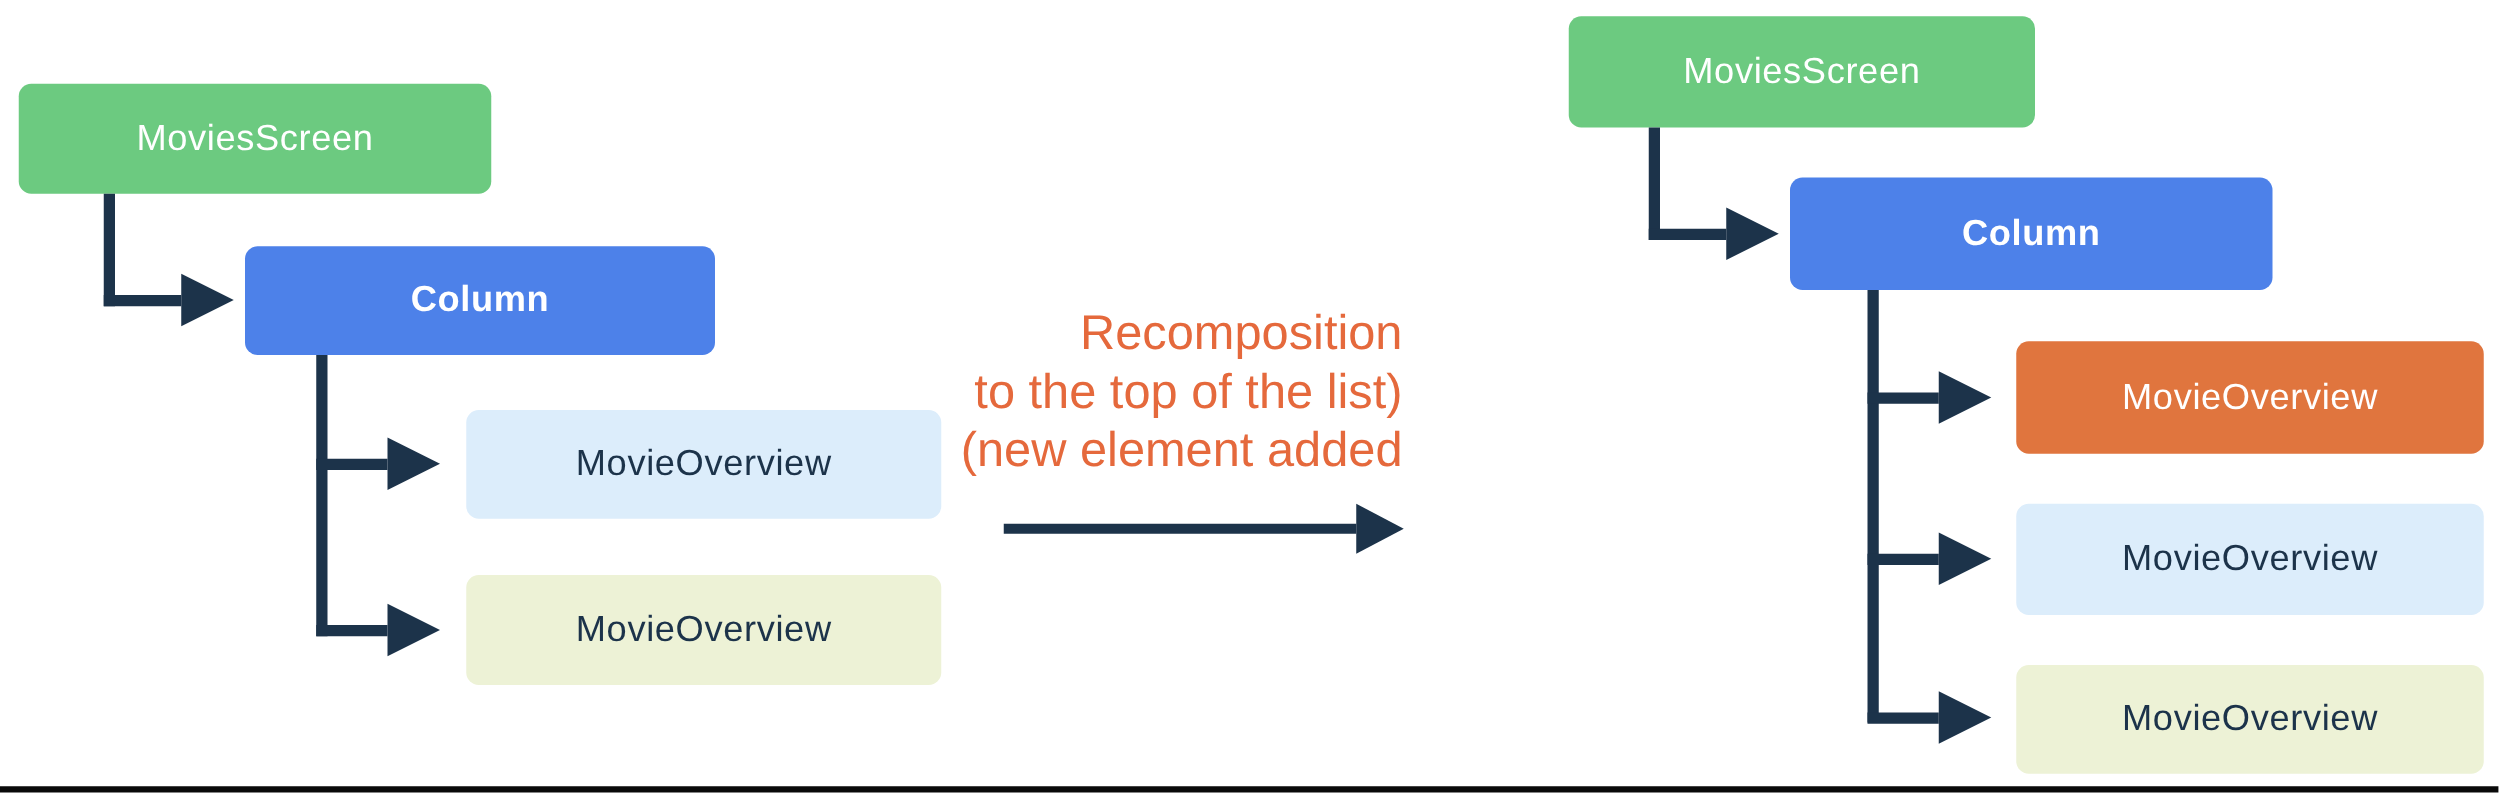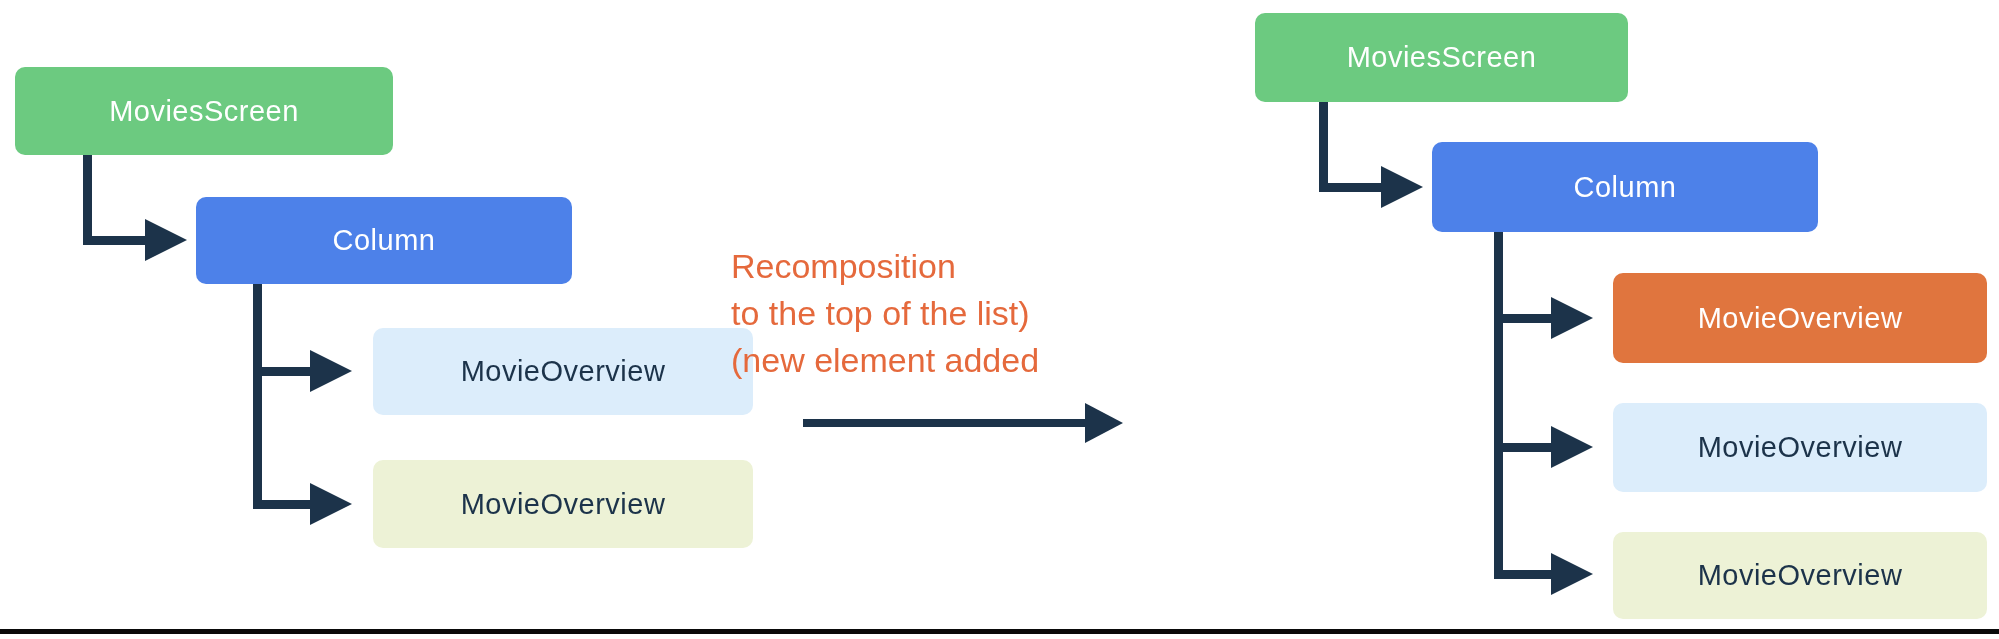--- a/index.html
+++ b/index.html
@@ -21,35 +21,35 @@
     font-family:"Liberation Sans", sans-serif;
   }
   .node{
     position:absolute;
     border-radius:10px;
     display:flex;align-items:center;justify-content:center;
     font-size:29px;font-weight:500;letter-spacing:0.5px;
     white-space:nowrap;
   }
   .node.green{background:var(--green);color:#fff;}
-  .node.blue{background:var(--blue);color:#fff;}
+  .node.blue{background:var(--blue);color:#fff;font-weight:bold;}
   .node.orange{background:var(--orange);color:#fff;}
   .node.light-blue{background:var(--lightblue);color:var(--navy);}
   .node.light-yellow{background:var(--cream);color:var(--navy);}
   .line{position:absolute;background:var(--navy);}
   .arrow-head{
     position:absolute;width:0;height:0;
     border-top:21px solid transparent;
     border-bottom:21px solid transparent;
     border-left:42px solid var(--navy);
   }
   .caption{
-    position:absolute;left:731px;top:243px;width:420px;
-    text-align:left;color:var(--caption);
-    font-size:34px;line-height:47px;font-weight:500;
+    position:absolute;left:702px;top:243px;width:420px;
+    text-align:right;color:var(--caption);
+    font-size:39px;line-height:47px;font-weight:500;
   }
   .mid-arrow-line{position:absolute;left:803px;top:419px;width:282px;height:8px;background:var(--navy);}
   .mid-arrow-head{
     position:absolute;left:1085px;top:403px;width:0;height:0;
     border-top:20px solid transparent;
     border-bottom:20px solid transparent;
     border-left:38px solid var(--navy);
   }
   .bottom-rule{position:absolute;left:0;top:629px;width:1999px;height:5px;background:var(--rule);}
 </style>

